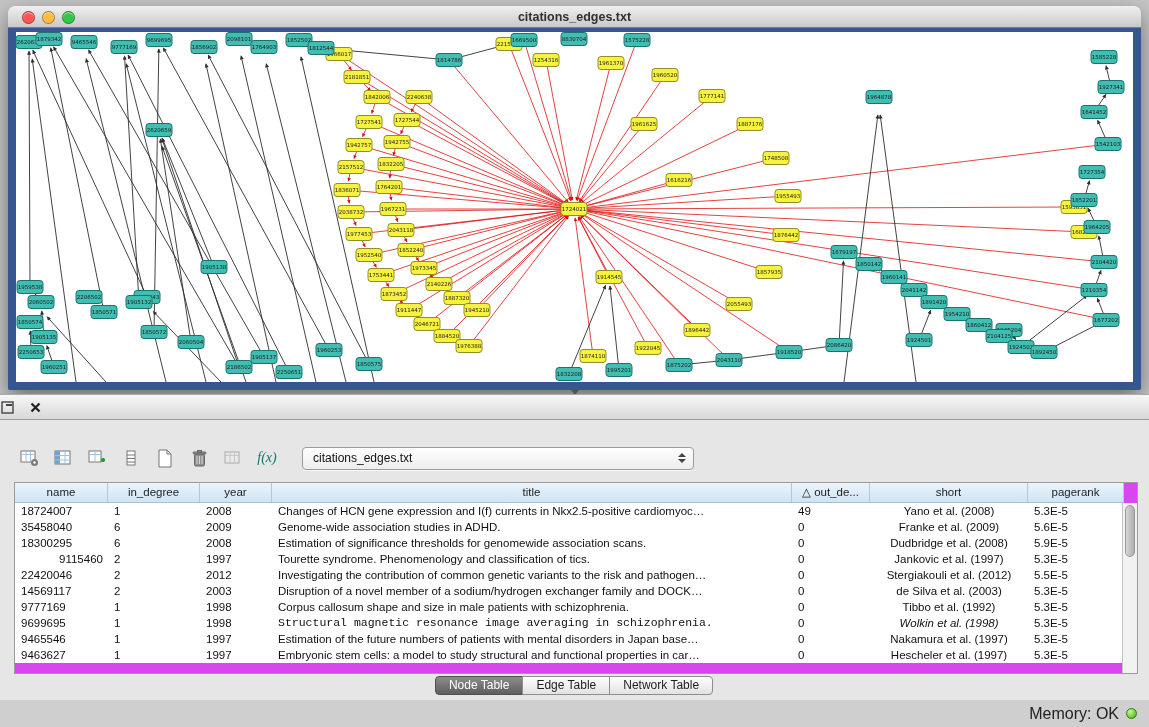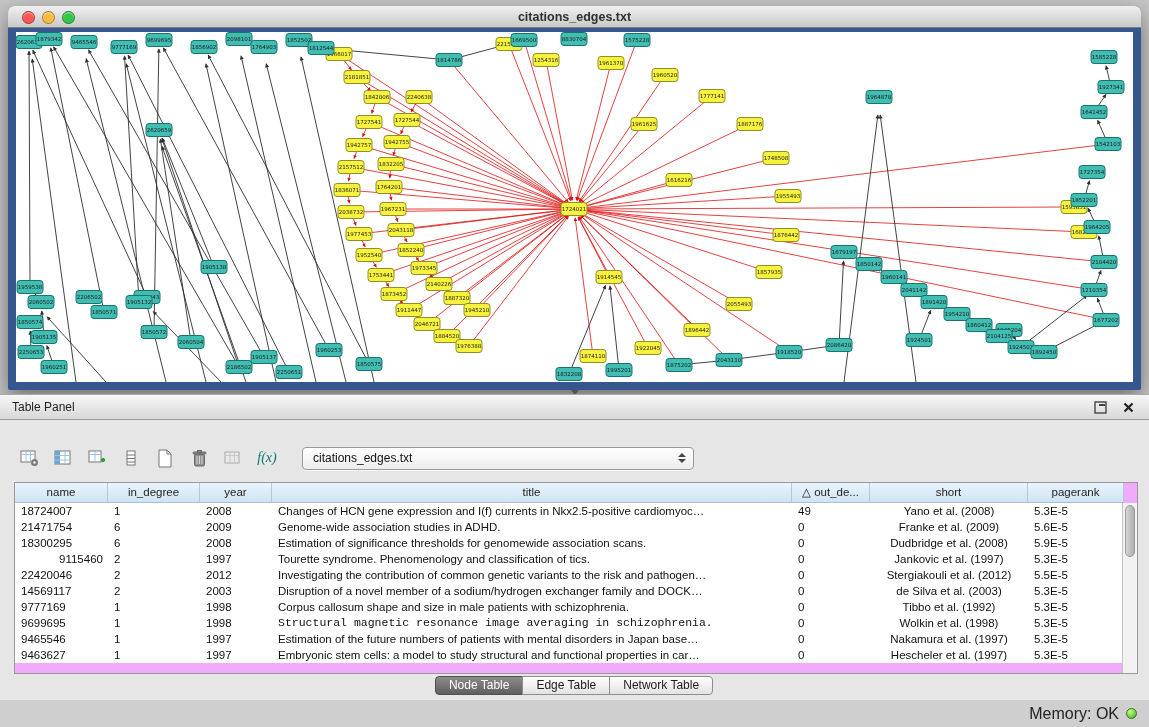--- a/index.html
+++ b/index.html
@@ -47,21 +47,21 @@
   .dropdown { margin-left:14px; width:392px; height:23px; background:linear-gradient(#ffffff,#ededed);
               border:1px solid #9a9a9a; border-radius:4px; display:flex; align-items:center;
               font-size:12px; color:#111; padding-left:10px; box-shadow:0 1px 0 rgba(255,255,255,.7); }
   .dropdown .dval { flex:1; }
   .dd-arrows { width:18px; display:flex; flex-direction:column; align-items:center; gap:2px; padding-right:4px; }
   .dd-arrows i { display:block; width:0; height:0; border-left:4px solid transparent; border-right:4px solid transparent; }
   .dd-arrows .up { border-bottom:4px solid #444; }
   .dd-arrows .dn { border-top:4px solid #444; }
 
   .tablewrap { position:absolute; left:14px; top:62px; width:1124px; height:192px;
-               background:#f0abfc; border:1px solid #9a9a9a; overflow:hidden; }
+               background:#d946ef; border:1px solid #9a9a9a; overflow:hidden; }
   .thead { display:flex; height:20px; }
   .th { height:20px; line-height:19px; font-size:11.5px; color:#1e1e1e; text-align:center;
         background:linear-gradient(#eaf4fc,#cfe4f4); border-right:1px solid #b3c9da;
         border-bottom:1px solid #a9bfd2; overflow:hidden; white-space:nowrap; }
   .tbody { }
   .tr { display:flex; height:16px; background:#fff; }
   .td { height:16px; line-height:16px; font-size:11.5px; color:#111; padding:0 6px;
         overflow:hidden; white-space:nowrap; }
   .align-left { text-align:left; } .align-center { text-align:center; }
   .vscroll { position:absolute; right:0; top:20px; bottom:0; width:15px; background:#f2f2f2; border-left:1px solid #c4c4c4; }
@@ -470,21 +470,20 @@
         </g>
       </svg>
   </div>
 </div>
 
 <div class="splitter">
   <span class="grip"></span>
 </div>
 
 <div class="panel-header">
-  <span class="panel-title">Table Panel</span>
   <span class="ph-icons">
     <span class="ph-btn">
       <svg width="13" height="13" viewBox="0 0 13 13">
           <rect x="1" y="1" width="11" height="11" fill="none" stroke="#444" stroke-width="1.4"></rect>
           <rect x="5" y="3" width="6" height="2" fill="#444"></rect>
         </svg>
     </span>
     <span class="ph-btn">
       <svg width="11" height="11" viewBox="0 0 11 11">
           <path d="M1.5,1.5 L9.5,9.5 M9.5,1.5 L1.5,9.5" stroke="#222" stroke-width="2.2"></path>
@@ -571,21 +570,21 @@
         <div class="tr">
           <div class="td align-left" style="width: 93px;">18724007</div>
           <div class="td align-left" style="width: 92px;">1</div>
           <div class="td align-left" style="width: 72px;">2008</div>
           <div class="td align-left" style="width: 520px;">Changes of HCN gene expression and I(f) currents in Nkx2.5-positive cardiomyoc…</div>
           <div class="td align-left" style="width: 78px;">49</div>
           <div class="td align-center" style="width: 158px;">Yano et al. (2008)</div>
           <div class="td align-left" style="width: 96px;">5.3E-5</div>
         </div>
         <div class="tr">
-          <div class="td align-left" style="width: 93px;">21471754</div>
+          <div class="td align-left" style="width: 93px;">35458040</div>
           <div class="td align-left" style="width: 92px;">6</div>
           <div class="td align-left" style="width: 72px;">2009</div>
           <div class="td align-left" style="width: 520px;">Genome-wide association studies in ADHD.</div>
           <div class="td align-left" style="width: 78px;">0</div>
           <div class="td align-center" style="width: 158px;">Franke et al. (2009)</div>
           <div class="td align-left" style="width: 96px;">5.6E-5</div>
         </div>
         <div class="tr">
           <div class="td align-left" style="width: 93px;">18300295</div>
           <div class="td align-left" style="width: 92px;">6</div>
@@ -630,21 +629,21 @@
           <div class="td align-left" style="width: 78px;">0</div>
           <div class="td align-center" style="width: 158px;">Tibbo et al. (1992)</div>
           <div class="td align-left" style="width: 96px;">5.3E-5</div>
         </div>
         <div class="tr">
           <div class="td align-left" style="width: 93px;">9699695</div>
           <div class="td align-left" style="width: 92px;">1</div>
           <div class="td align-left" style="width: 72px;">1998</div>
           <div class="td align-left" style="width: 520px; font-family: Liberation Mono, monospace;">Structural magnetic resonance image averaging in schizophrenia.</div>
           <div class="td align-left" style="width: 78px;">0</div>
-          <div class="td align-center" style="width: 158px;">Wolkin et al. (1998)</div>
+          <div class="td align-center" style="width: 158px; font-style: italic;">Wolkin et al. (1998)</div>
           <div class="td align-left" style="width: 96px;">5.3E-5</div>
         </div>
         <div class="tr">
           <div class="td align-left" style="width: 93px;">9465546</div>
           <div class="td align-left" style="width: 92px;">1</div>
           <div class="td align-left" style="width: 72px;">1997</div>
           <div class="td align-left" style="width: 520px;">Estimation of the future numbers of patients with mental disorders in Japan base…</div>
           <div class="td align-left" style="width: 78px;">0</div>
           <div class="td align-center" style="width: 158px;">Nakamura et al. (1997)</div>
           <div class="td align-left" style="width: 96px;">5.3E-5</div>

